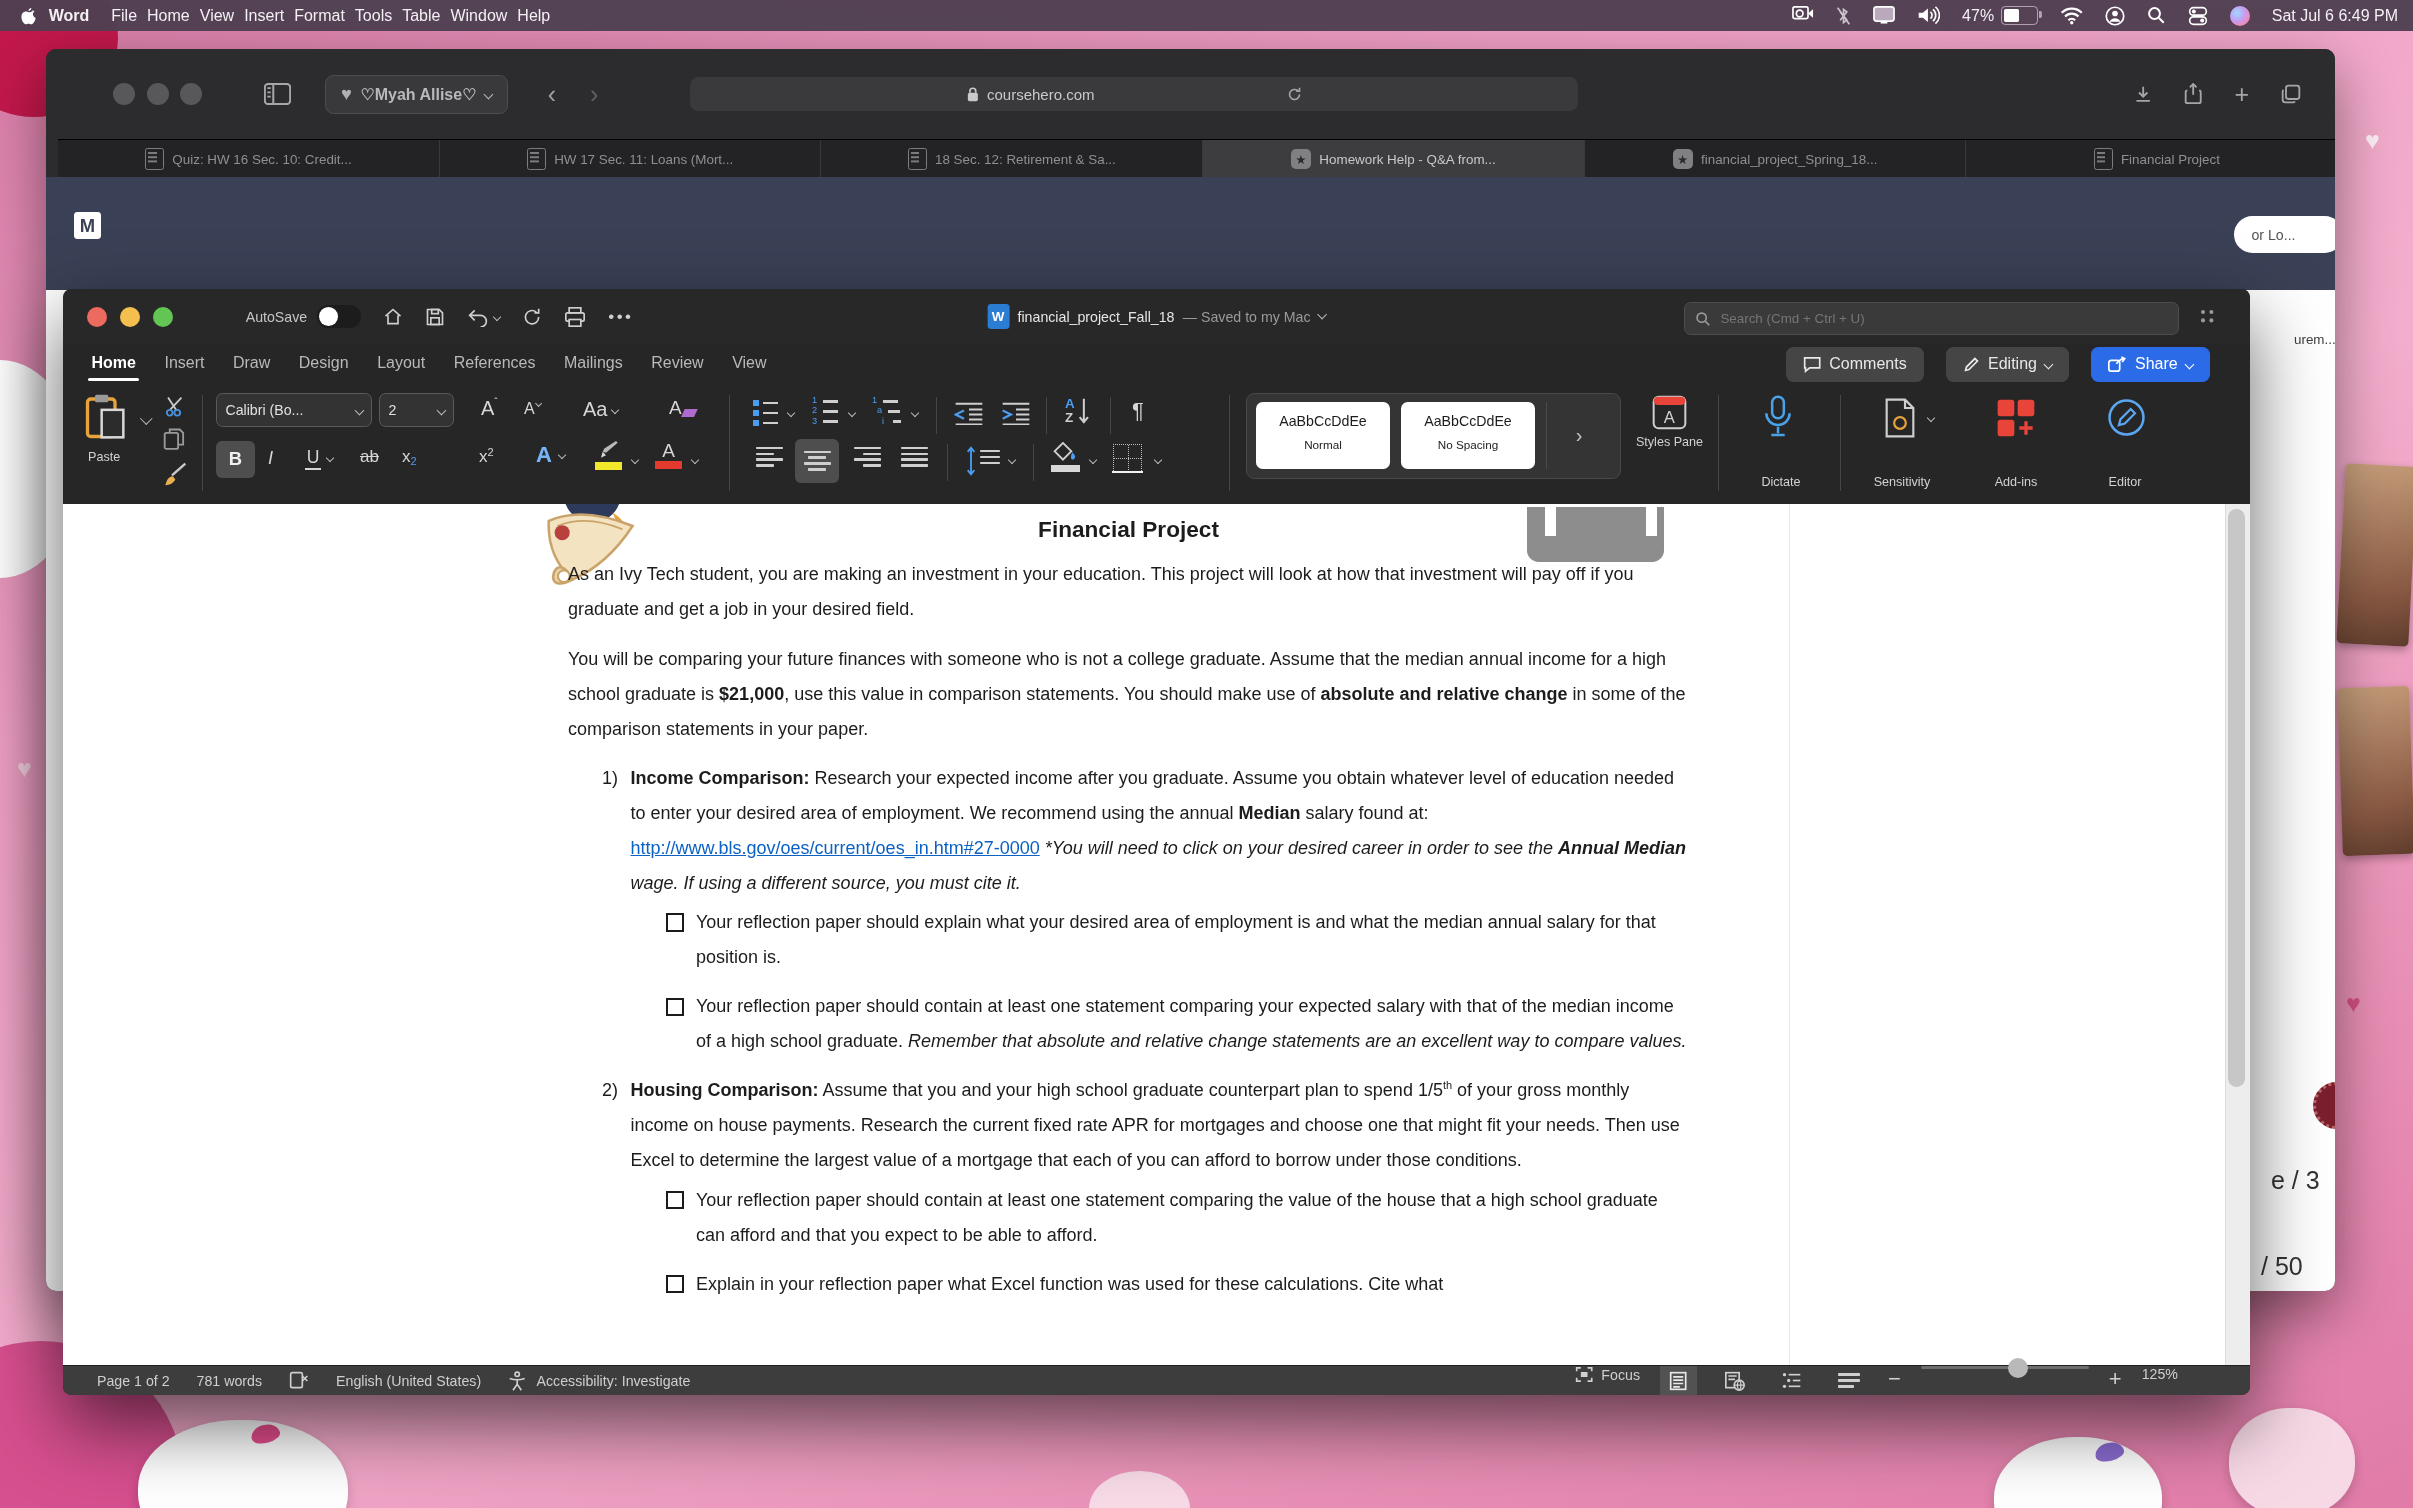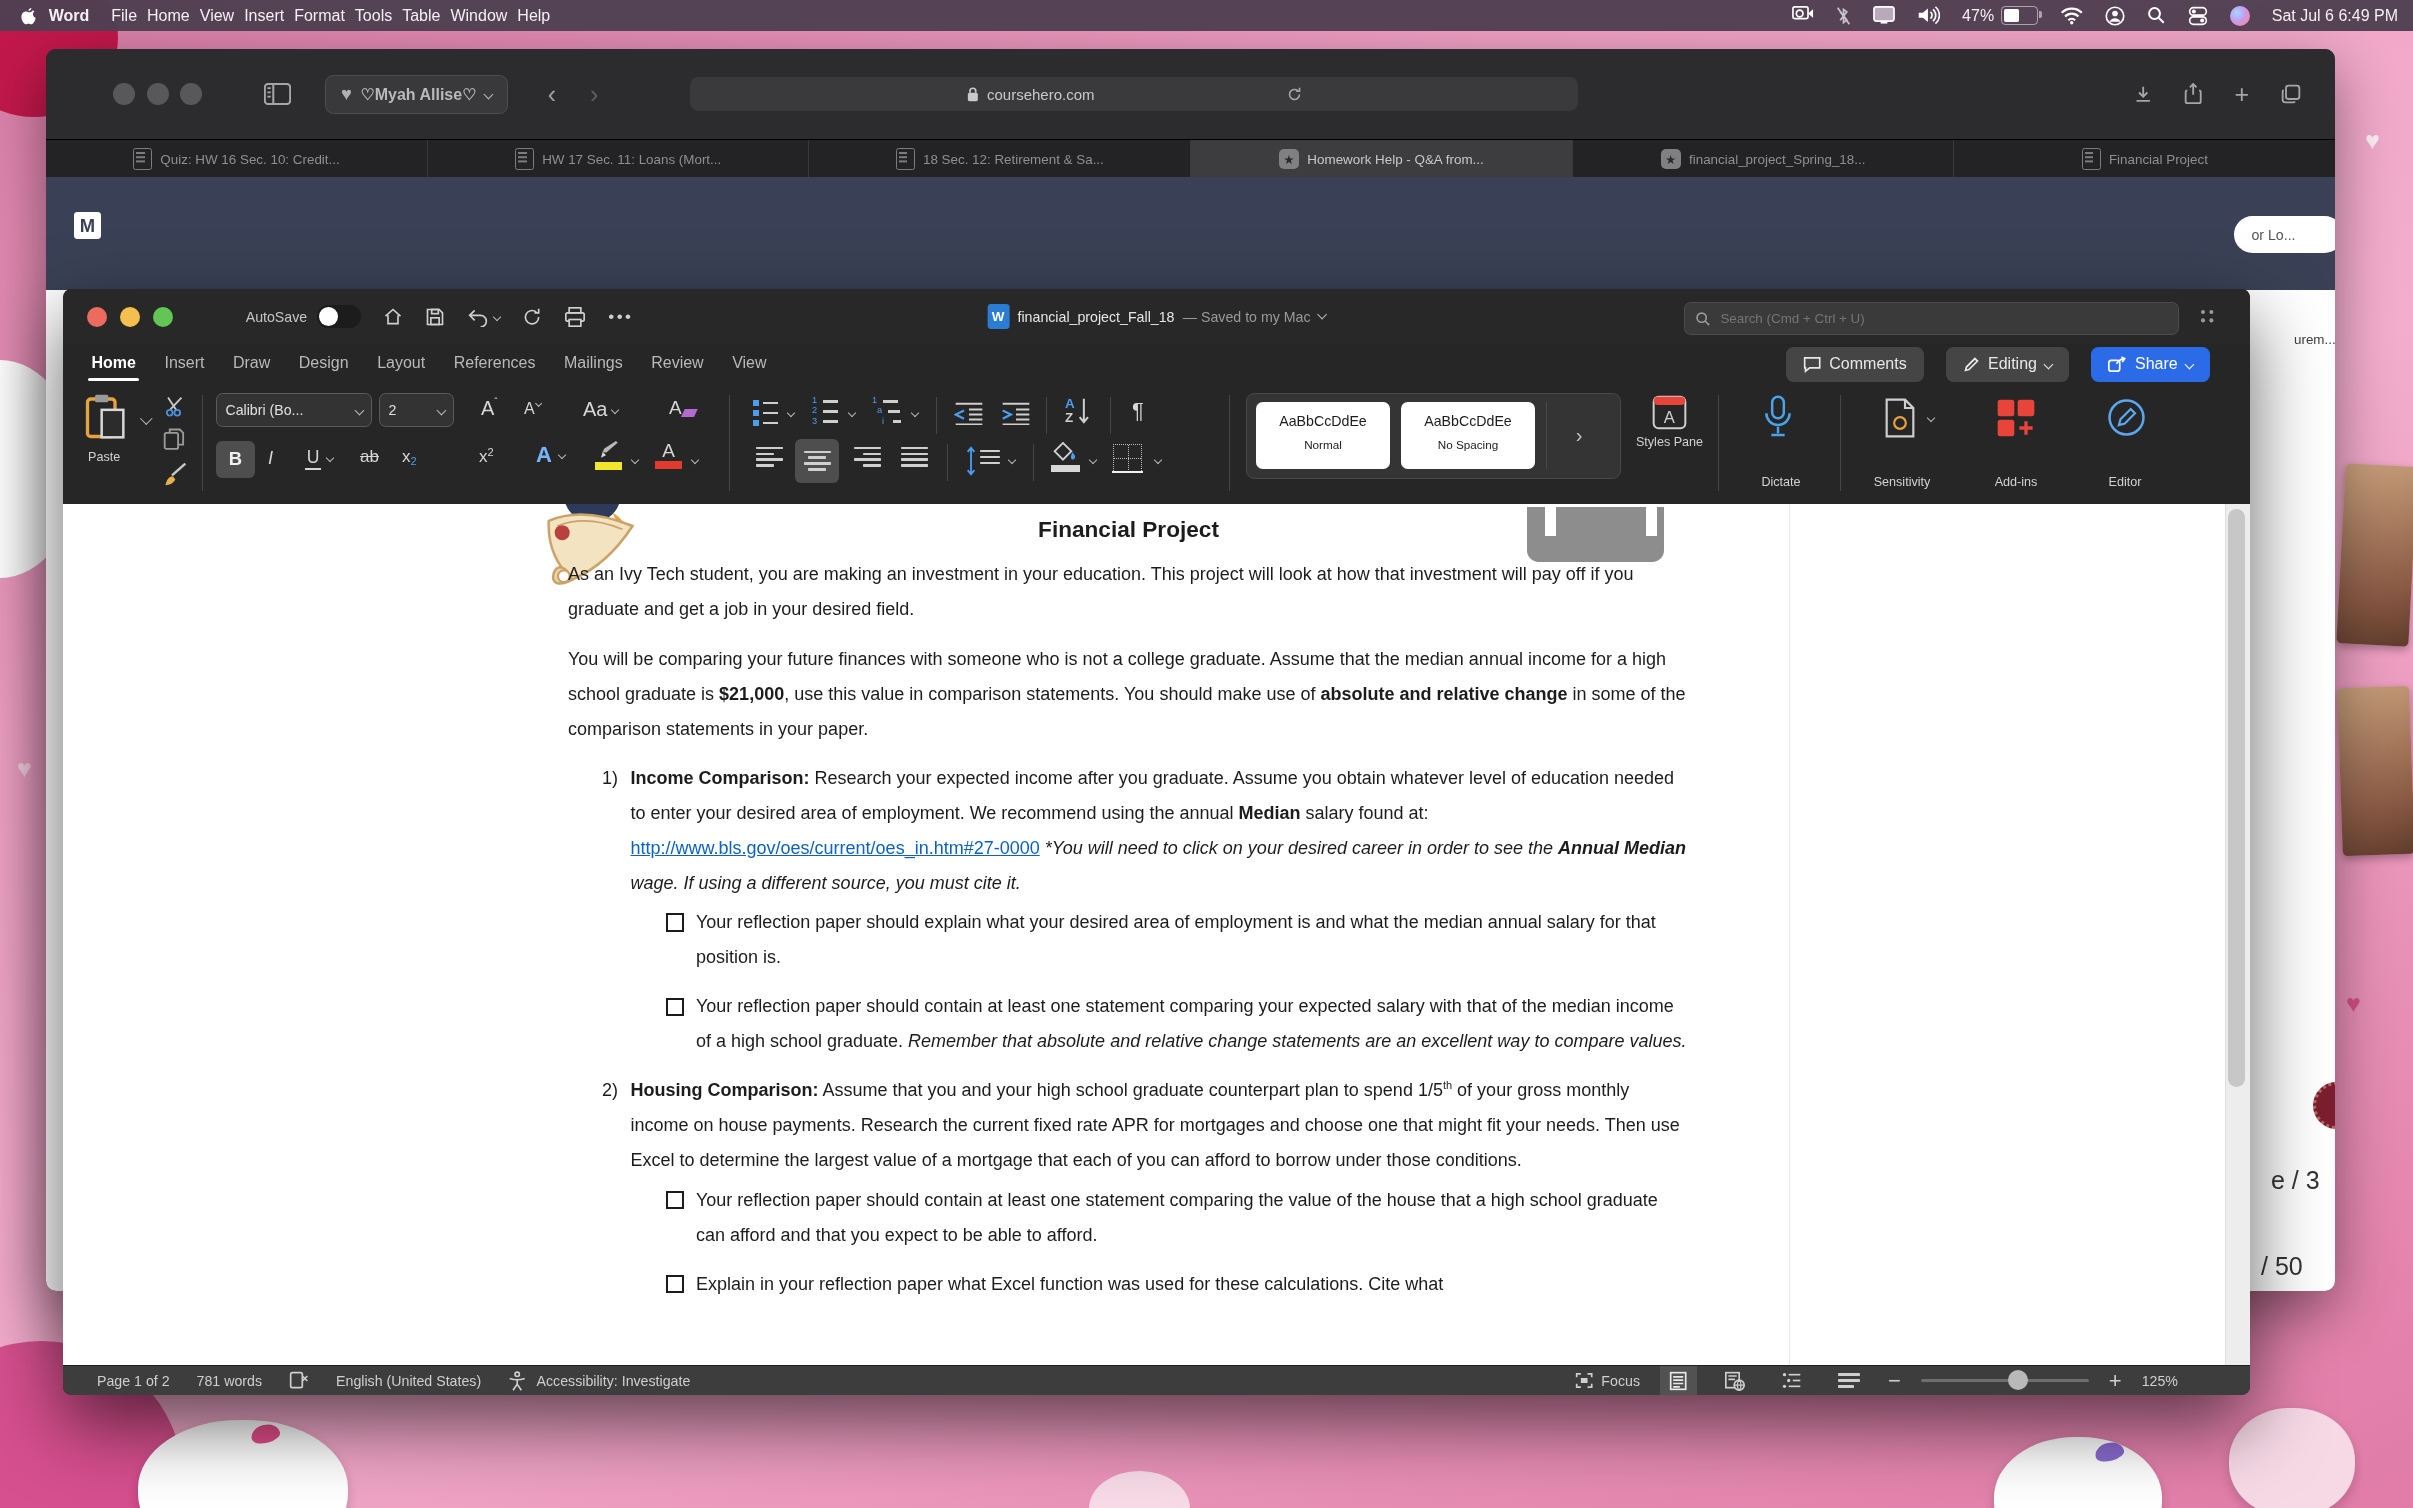--- a/index.html
+++ b/index.html
@@ -28,21 +28,21 @@
   #safari{left:46px;top:49px;width:2289px;height:1242px;border-radius:10px;background:#2c2c2e;
     box-shadow:0 21px 59px rgba(0,0,0,.45);z-index:1;overflow:hidden}
   #sf-toolbar{position:absolute;left:0;top:0;width:100%;height:90px;background:#2c2c2e;display:flex;align-items:center}
   .sf-dot{width:22px;height:22px;border-radius:50%;background:#58585a;margin-right:11.7px}
   #sf-group-pill{display:flex;align-items:center;gap:8.4px;background:#39393b;border:0.8px solid #4e4e50;
     border-radius:8.4px;height:37px;padding:0 15px;color:#b9b9bb;font-size:16px;font-weight:bold}
   .sf-nav{color:#a0a0a2;font-size:25px;line-height:1}
   #sf-address{display:flex;align-items:center;justify-content:center;gap:8.4px;background:#3a3a3c;border-radius:8.4px;
     height:34px;width:888px;color:#c9c9cb;font-size:15px}
   .sf-ricon{color:#a6a6a8;margin-left:32px;display:inline-flex}
-  #sf-tabs{position:absolute;left:0;top:90px;width:100%;height:38px;background:#bef264;display:flex;border-top:0.8px solid #000}
+  #sf-tabs{position:absolute;left:12px;top:90px;width:100%;height:38px;background:#bef264;display:flex;border-top:0.8px solid #000}
   .sf-tab{flex:1;display:flex;align-items:center;justify-content:center;gap:8.4px;color:#8f8f91;font-size:13.4px;
     border-right:0.8px solid #39393b;overflow:hidden;white-space:nowrap;background:#232325}
   .sf-tab.active{background:#3d3d3f;color:#c8c8ca}
   .favdoc{width:17px;height:20px;border:1.7px solid #7c7c7e;border-radius:2.5px;position:relative;flex:none}
   .favdoc:before{content:"";position:absolute;left:2.5px;top:3.4px;width:8.4px;height:1.7px;background:#7c7c7e;box-shadow:0 4.2px 0 #7c7c7e,0 8.4px 0 #7c7c7e}
   .favstar{width:20px;height:20px;border-radius:5px;background:#808082;color:#2a2a2c;font-size:12.6px;display:flex;align-items:center;justify-content:center;flex:none}
   
   #sf-page{position:absolute;left:0;top:128px;width:100%;bottom:0;background:#fff}
   #ch-header{position:absolute;left:0;top:0;width:100%;height:113px;background:#3a4156}
   #ch-logo{position:absolute;left:28px;top:35px;width:27px;height:27px;background:#fff;border-radius:3.4px;
@@ -115,21 +115,21 @@
   #doc-scrollbar{position:absolute;left:2162px;top:0;bottom:0;width:23.5px;background:#ededed;border-left:0.8px solid #dcdcdc}
   #doc-thumb{position:absolute;left:2165px;top:5px;width:17px;height:578px;background:#c7c7c7;border-radius:8.4px}
   
   #clip-scroll{position:absolute;left:469px;top:-15px;width:155px;height:105px}
   #clip-cap{position:absolute;left:1464px;top:3.4px;width:137px;height:55px;background:#8d8d8d;border-radius:0 0 11.7px 11.7px}
   #clip-cap:before{content:"";position:absolute;left:18.4px;top:0;width:11px;height:28.5px;background:#fff;box-shadow:101px 0 0 #fff}
   
   #wd-status{position:absolute;left:0;bottom:0;width:100%;height:29px;background:#3d3d3d;border-top:0.8px solid #1f1f1f;
     display:flex;align-items:center;color:#cfcfcf;font-size:14.2px}
   #wd-status .lft{display:flex;align-items:center;gap:27px;padding-left:34px}
-  #wd-status .rgt{margin-left:auto;display:flex;align-items:center;gap:20px;padding-right:72px}
+  #wd-status .rgt{margin-left:auto;display:flex;align-items:flex-start;gap:20px;padding-right:72px}
   .viewbtn{display:flex;align-items:center;justify-content:center;width:37px;height:29px}
   .viewbtn.active{background:#525252}
   #zoom-track{width:168px;height:3.4px;background:#6e6e6e;border-radius:1.7px;position:relative}
   #zoom-thumb{position:absolute;left:52%;top:-8.4px;width:20px;height:20px;border-radius:50%;background:#b9b9b9}
   svg{display:block}
 </style>
 </head>
 <body>
 
 <div id="wallpaper" class="abs">

